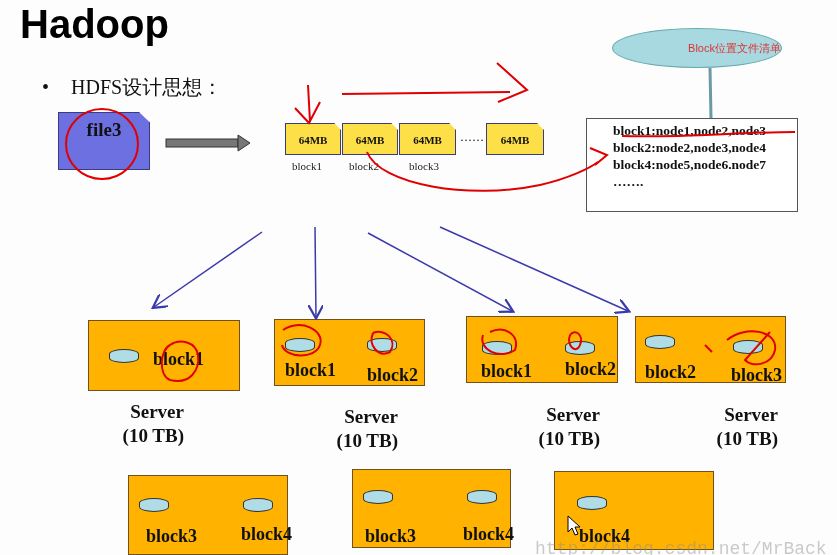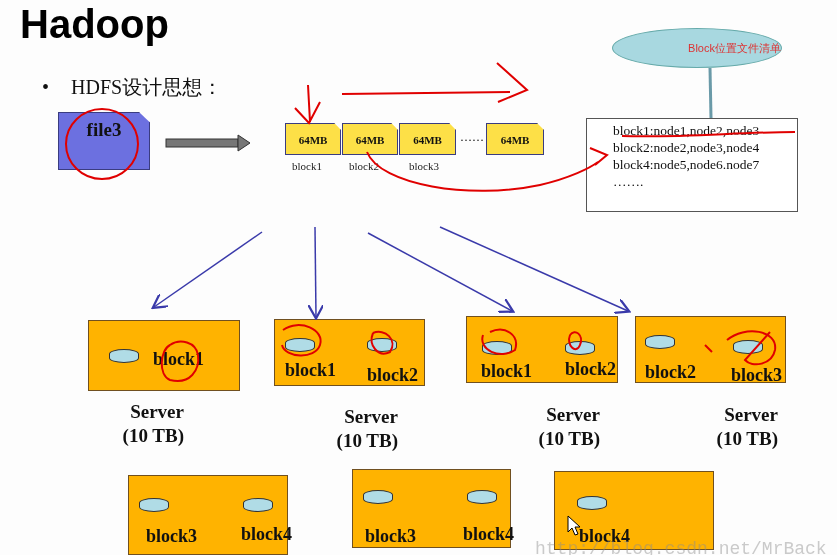--- a/index.html
+++ b/index.html
@@ -4,21 +4,21 @@
 <style>
   html,body{margin:0;padding:0;}
   body{width:837px;height:555px;position:relative;overflow:hidden;background:#fdfdfd;font-family:"Liberation Serif",serif;}
   .abs{position:absolute;}
   .title{left:20px;top:2px;font-family:"Liberation Sans",sans-serif;font-weight:bold;font-size:40px;color:#000;}
   .bullet{left:18px;top:74px;font-size:20px;color:#111;margin-left:24px;}
   .bullet .dot{margin-right:22px;}
   .file{left:58px;top:112px;width:92px;height:58px;background:#6c70e0;border:1px solid #3a3c80;clip-path:polygon(0 0,88% 0,100% 18%,100% 100%,0 100%);box-sizing:border-box;text-align:center;font-weight:bold;font-size:19px;line-height:22px;padding-top:6px;color:#111;}
   .block{top:123px;height:32px;background:#fde047;border:1px solid #3a3c80;box-sizing:border-box;clip-path:polygon(0 0,88% 0,100% 22%,100% 100%,0 100%);font-weight:bold;font-size:11px;text-align:center;line-height:32px;color:#111;}
   .blabel{top:160px;font-size:11px;color:#222;}
-  .list{left:586px;top:118px;width:212px;height:94px;border:1px solid #555;background:#fff;box-sizing:border-box;padding:3px 0 0 26px;font-weight:normal;font-size:13.5px;line-height:17px;color:#111;}
+  .list{left:586px;top:118px;width:212px;height:94px;border:1px solid #555;background:#fff;box-sizing:border-box;padding:3px 0 0 26px;font-weight:bold;font-size:13.5px;line-height:17px;color:#111;}
   .ellipse{left:612px;top:28px;width:170px;height:40px;border-radius:50%;background:#a8d8e0;border:1px solid #6aa;box-sizing:border-box;text-align:right;line-height:38px;font-family:"Liberation Sans",sans-serif;font-size:11px;color:#d33;}
   .server{background:#ffb300;border:1px solid #705020;box-sizing:border-box;}
   .slabel{font-weight:bold;font-size:18px;color:#111;}
   .caption{font-weight:bold;font-size:19px;text-align:right;line-height:24px;color:#111;}
   .disk{width:30px;height:14px;background:#b0dce6;border:1px solid #333;border-radius:50%/35%;box-sizing:border-box;}
   .watermark{left:535px;top:524px;font-family:"Liberation Mono",monospace;font-size:18px;color:rgba(140,140,140,.45);margin-top:15px;}
   svg.overlay{position:absolute;left:0;top:0;}
 </style>
 </head>
 <body>

